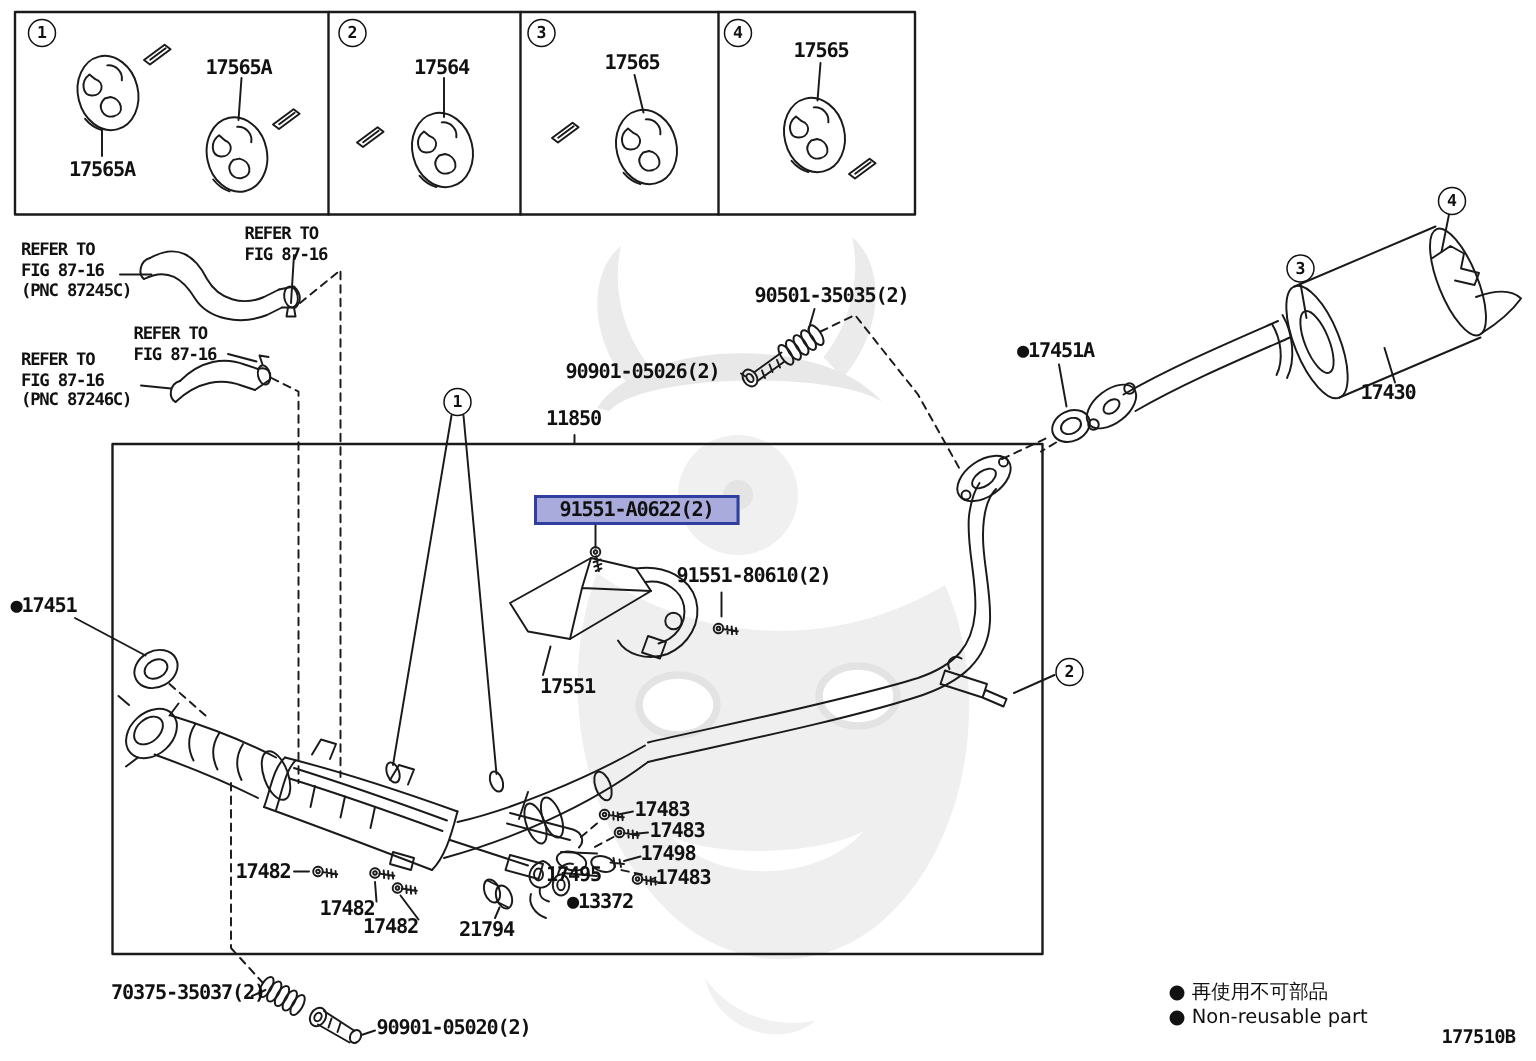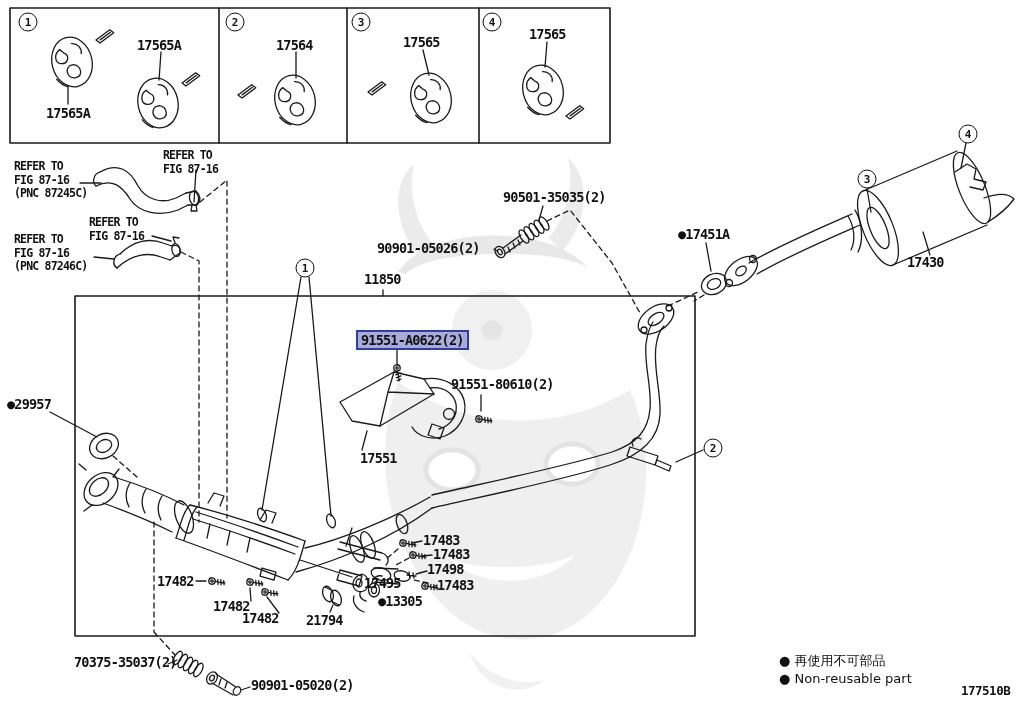--- a/index.html
+++ b/index.html
@@ -10,21 +10,21 @@
   .art{stroke:#1a1a1a;stroke-width:1.3;fill:none;stroke-linecap:round;stroke-linejoin:round}
   .dash{stroke-dasharray:5 4}
   .wm path,.wm circle{stroke:none}
   .pn{position:absolute;font:700 13.5px "DejaVu Sans Mono",monospace;letter-spacing:-0.8px;
       white-space:nowrap;line-height:15px}
   .rf{position:absolute;font:700 11.5px "DejaVu Sans Mono",monospace;letter-spacing:-0.8px;
       white-space:nowrap;line-height:13.5px}
   .co{position:absolute;width:19px;height:19px;border:1.8px solid #111;border-radius:50%;
       background:#fff;font:700 11px "DejaVu Sans Mono",monospace;
       display:flex;align-items:center;justify-content:center;transform:translate(-50%,-50%)}
-  .hl{background:#a8abdc;border:2px solid #303f9f;padding:0 3px;line-height:16px}
+  .hl{background:#a8abdc;border:2px solid #303f9f;padding:0 15px;line-height:16px}
   .lg{position:absolute;font:400 13px "DejaVu Sans",sans-serif;white-space:nowrap}
   .code{position:absolute;font:700 12.5px "DejaVu Sans Mono",monospace;letter-spacing:-0.5px}
 </style>
 </head>
 <body>
 
 <div id="stage">
 
   <svg id="art" width="1024" height="707" viewBox="0 0 1024 707">
     <defs>
@@ -257,31 +257,31 @@
   <div class="co" style="left:968px;top:134px">4</div>
 
   <div class="pn" style="left:503px;top:190px">90501-35035(2)</div>
   <div class="pn" style="left:377px;top:241px">90901-05026(2)</div>
   <div class="pn" style="left:364px;top:272px">11850</div>
   <div class="pn" style="left:678px;top:227px">●17451A</div>
   <div class="pn" style="left:907px;top:255px">17430</div>
   <div class="pn hl" style="left:356px;top:330px">91551-A0622(2)</div>
   <div class="pn" style="left:451px;top:377px">91551-80610(2)</div>
   <div class="pn" style="left:360px;top:451px">17551</div>
-  <div class="pn" style="left:7px;top:397px">●29957</div>
+  <div class="pn" style="left:7px;top:397px">●17451</div>
   <div class="pn" style="left:157px;top:574px">17482</div>
   <div class="pn" style="left:213px;top:599px">17482</div>
   <div class="pn" style="left:242px;top:611px">17482</div>
   <div class="pn" style="left:306px;top:613px">21794</div>
   <div class="pn" style="left:364px;top:576px">17495</div>
   <div class="pn" style="left:423px;top:533px">17483</div>
   <div class="pn" style="left:433px;top:547px">17483</div>
   <div class="pn" style="left:427px;top:562px">17498</div>
   <div class="pn" style="left:437px;top:578px">17483</div>
-  <div class="pn" style="left:378px;top:594px">●13305</div>
+  <div class="pn" style="left:378px;top:594px">●13372</div>
   <div class="pn" style="left:74px;top:655px">70375-35037(2)</div>
   <div class="pn" style="left:251px;top:678px">90901-05020(2)</div>
 
   <div class="lg" style="left:779px;top:652px">● 再使用不可部品</div>
   <div class="lg" style="left:779px;top:671px">● Non-reusable part</div>
   <div class="code" style="left:961px;top:683px">177510B</div>
 
 </div>
 
 </body></html>

